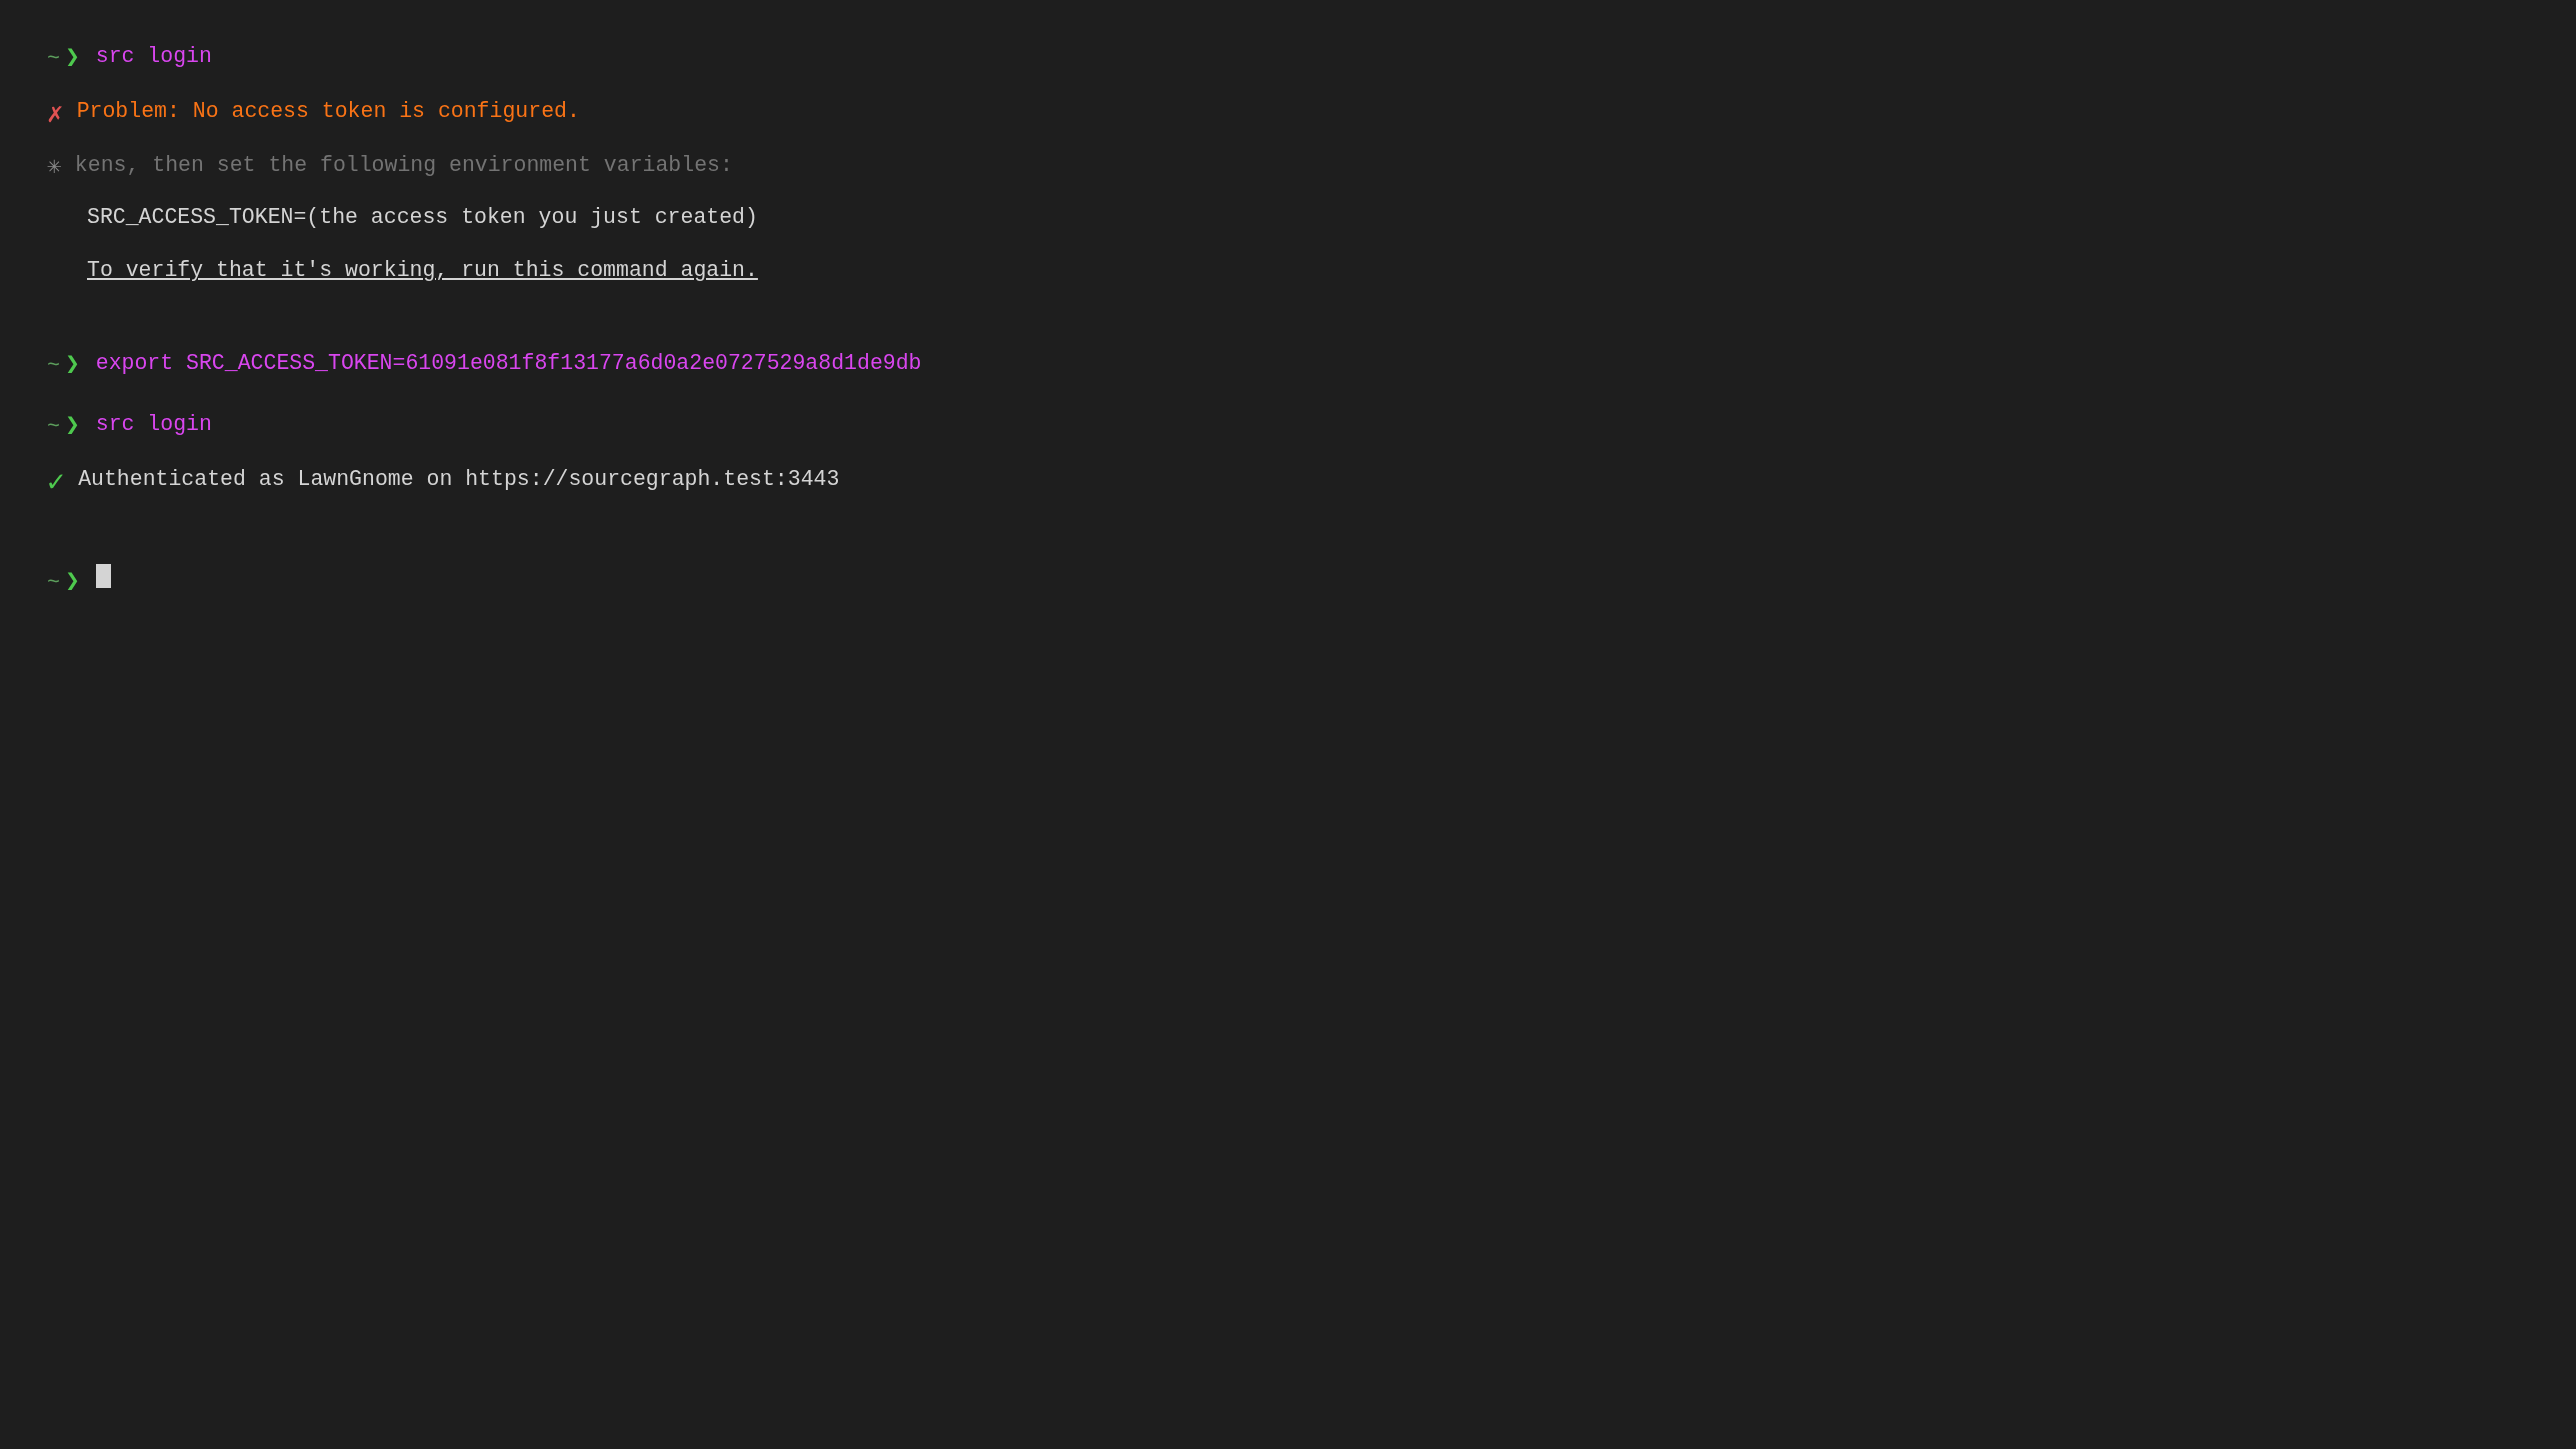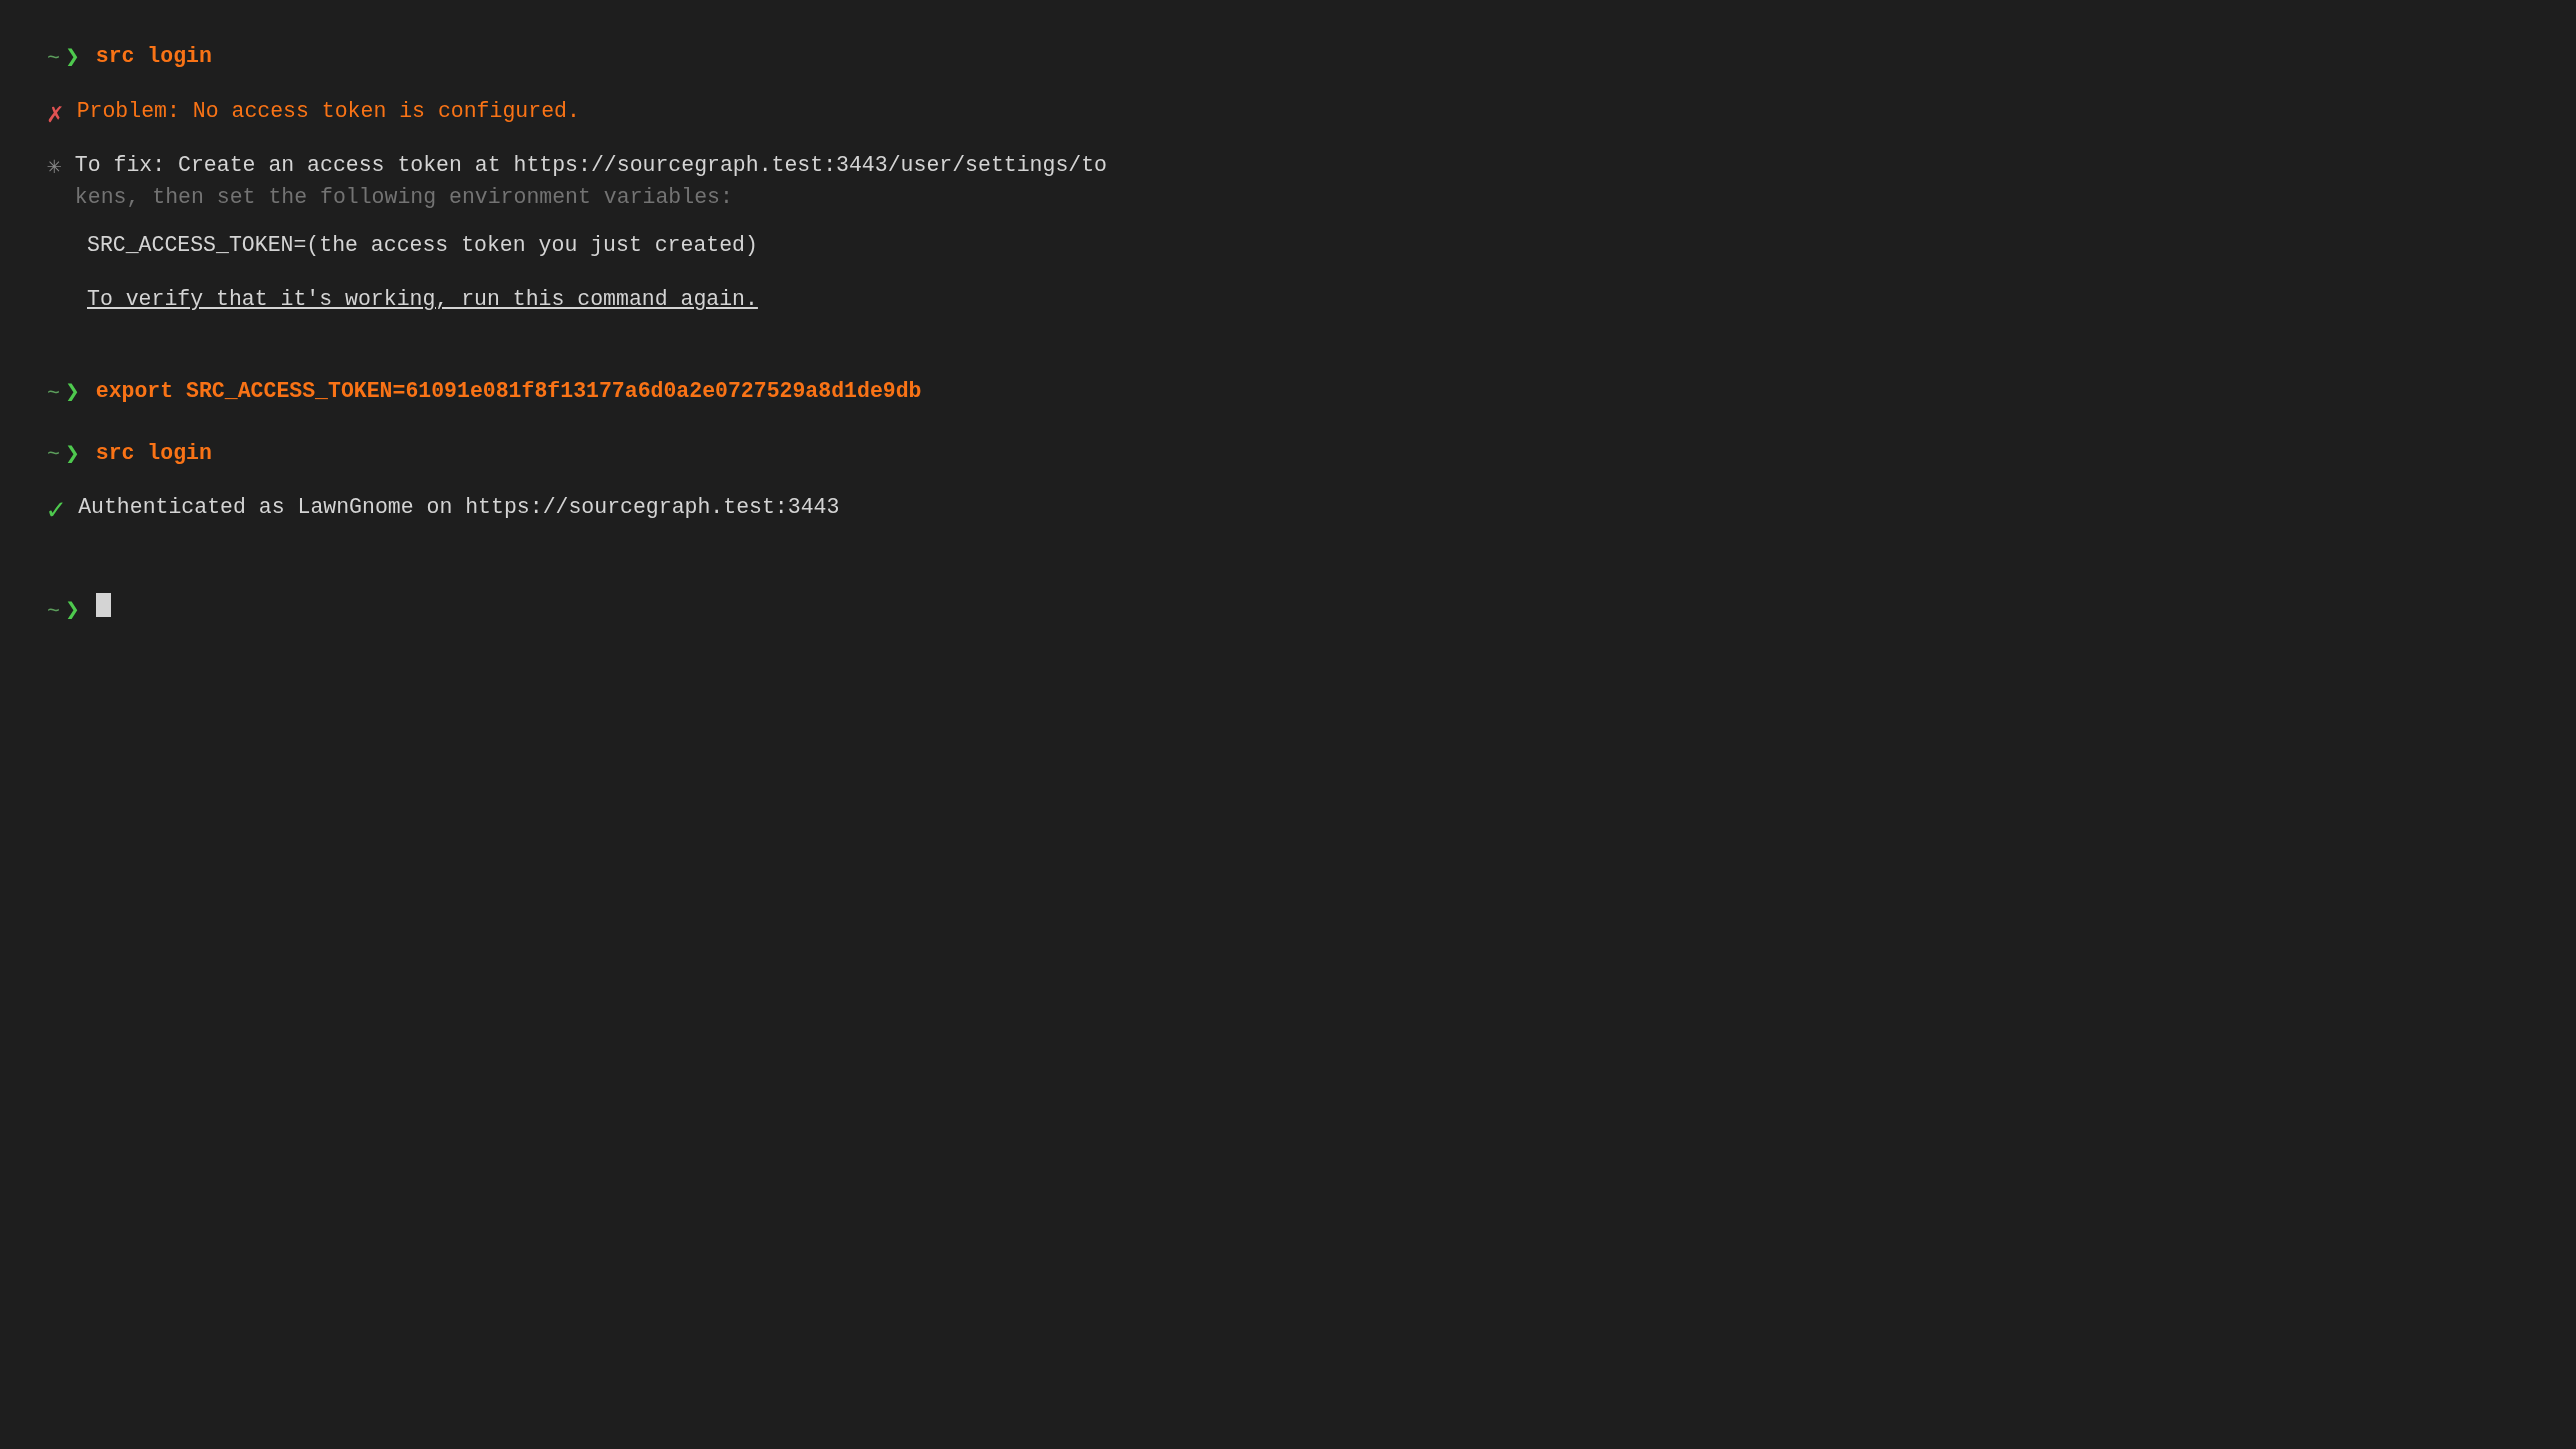--- a/index.html
+++ b/index.html
@@ -43,22 +43,21 @@
       margin-right: 5.4px;
     }
 
     .prompt-chevron {
       color: #4ec94e;
       font-size: 24px;
       margin-right: 8px;
     }
 
     .command-text {
-      color: #f97316;
-      font-weight: bold;
+      color: #d946ef;
     }
 
     .icon-x {
       color: #e05252;
       font-size: 27px;
       margin-right: 13.4px;
       flex-shrink: 0;
       line-height: 1.5;
     }
 
@@ -141,21 +140,20 @@
   </div>
 
   <div class="line" style="margin-top: 13.4px; margin-bottom: 13.4px;">
     <span class="icon-x">✗</span>
     <span class="error-text">Problem: No access token is configured.</span>
   </div>
 
   <div class="line" style="margin-bottom: 5.4px;">
     <span class="icon-star">✳</span>
     <div class="multiline-content">
-      <span class="info-text">To fix: Create an access token at https://sourcegraph.test:3443/user/settings/to</span>
       <span class="continuation-line">kens, then set the following environment variables:</span>
     </div>
   </div>
 
   <div class="env-block">
     <div class="env-line">SRC_ACCESS_TOKEN=(the access token you just created)</div>
   </div>
 
   <div class="verify-text" style="margin-bottom: 40px; text-decoration: underline;">To verify that it's working, run this command again.</div>
 

